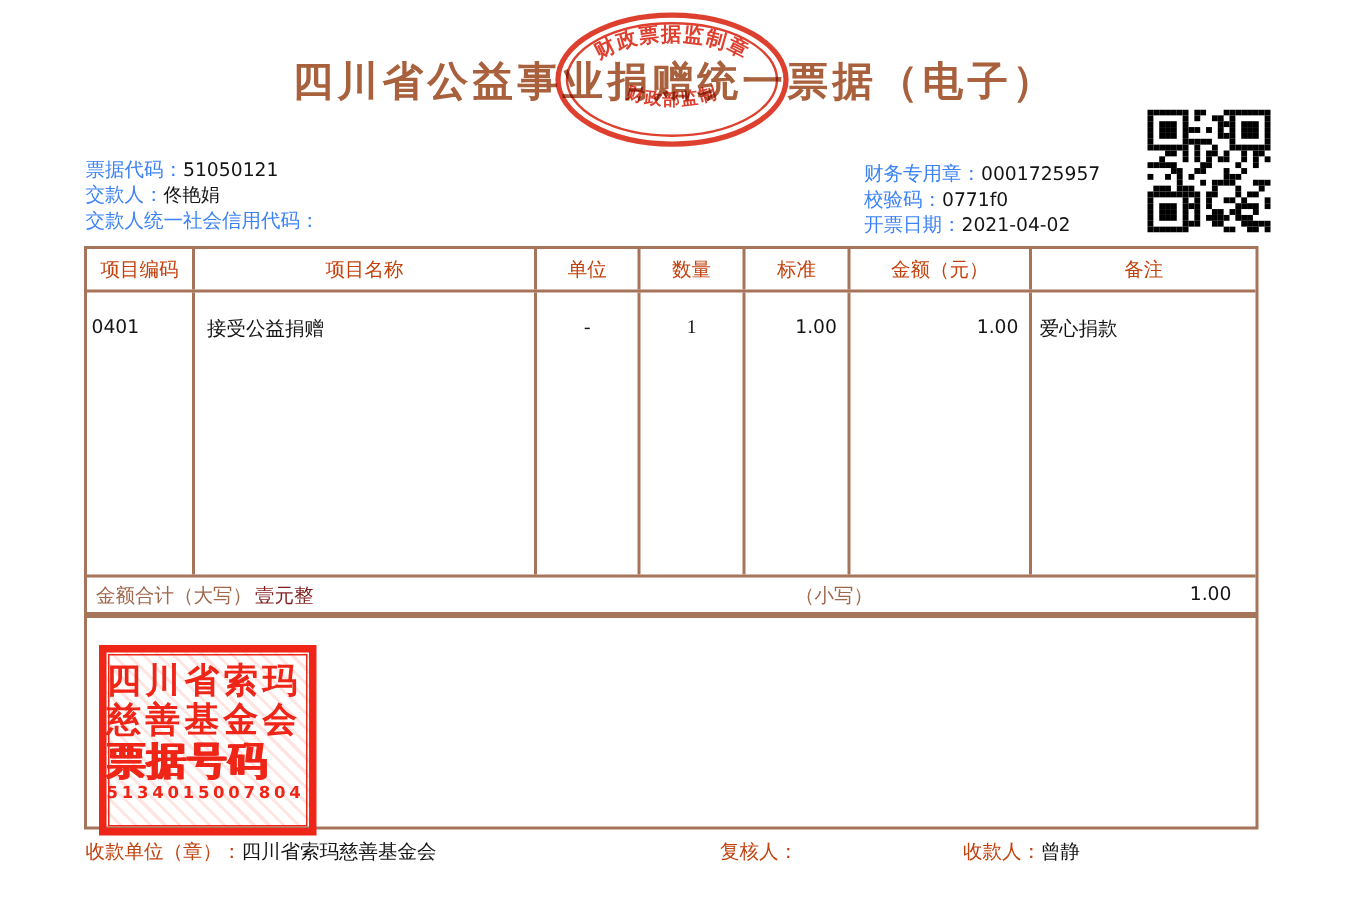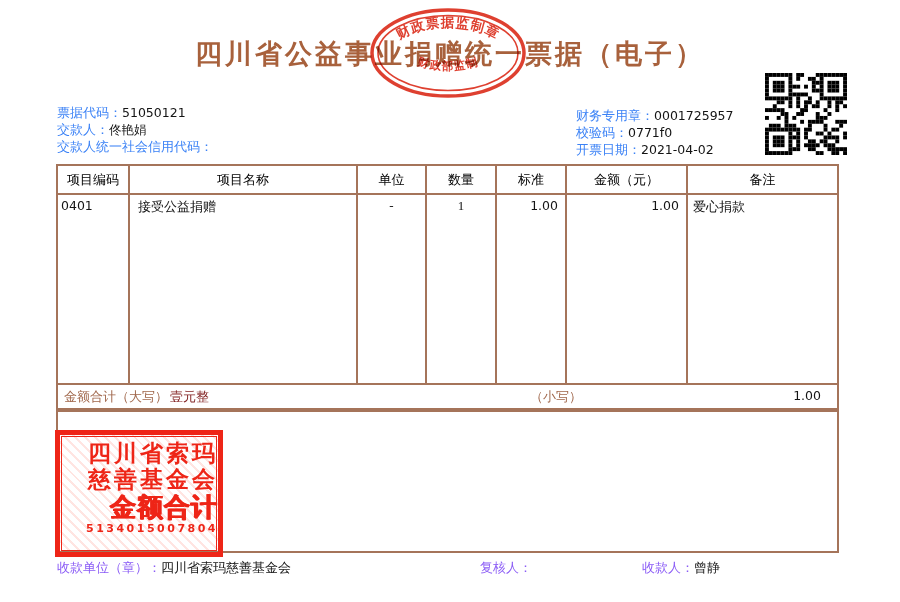--- a/index.html
+++ b/index.html
@@ -24,53 +24,53 @@
   
   .qr{position:absolute;left:764px;top:73px;width:84px;height:82px;}
 
   
   .grid{position:absolute;left:56px;top:164px;width:783px;box-sizing:border-box;
         border:2px solid #a5745a;background:#fff;}
   .row{display:grid;grid-template-columns:72px 228px 69px 70px 70px 121px auto;}
   .cell{box-sizing:border-box;border-right:2px solid #a5745a;overflow:hidden;}
   .cell:last-child{border-right:none;}
   .thead{border-bottom:2px solid #a5745a;}
-  .thead .cell{color:#000000;font-size:13px;text-align:center;padding:5px 2px 4px;}
+  .thead .cell{color:#c2410c;font-size:13px;text-align:center;padding:5px 2px 4px;}
   .tbody{height:188px;}
-  .tbody .cell{font-size:13px;padding:3px 5px;height:100%;}
+  .tbody .cell{font-size:13px;padding:15px 5px;height:100%;}
   .tbody .c1{padding-left:3px;font-family:"DejaVu Sans","Liberation Sans",sans-serif;font-size:12.5px;}
   .tbody .c2{padding-left:8px;}
   .tbody .c3,.tbody .c4{text-align:center;}
   .tbody .c5,.tbody .c6{text-align:right;padding-right:7px;font-family:"DejaVu Sans","Liberation Sans",sans-serif;font-size:12.5px;}
   .total{border-top:2px solid #a5745a;height:23px;position:relative;font-size:13px;}
   .t-label{position:absolute;left:6px;top:3px;color:#a0674b;}
   .t-words{position:absolute;left:112px;top:3px;color:#7f1d1d;}
   .t-small{position:absolute;left:472px;top:3px;color:#a0674b;}
   .t-fig{position:absolute;right:16px;top:3px;color:#141414;font-family:"DejaVu Sans","Liberation Sans",sans-serif;font-size:12.5px;}
 
   
   .stampbox{position:absolute;left:56px;top:410px;width:783px;height:143px;
             box-sizing:border-box;border:2px solid #a5745a;}
 
   
-  .sqstamp{position:absolute;left:55px;top:430px;width:168px;height:127px;
-           box-sizing:border-box;border:5px solid #ee2517;color:#ee2517;text-align:right;
+  .sqstamp{position:absolute;left:66px;top:430px;width:145px;height:127px;
+           box-sizing:border-box;border:5px solid #ee2517;color:#ee2517;text-align:left;
            background:repeating-linear-gradient(45deg,rgba(255,90,70,.16) 0 2px,rgba(255,255,255,0) 2px 7px);
            z-index:5;}
   .sq-inner{position:absolute;inset:1px;border:1px solid #ee2517;}
   .sq-line1,.sq-line2{position:relative;font-size:23px;font-weight:bold;letter-spacing:3px;line-height:26px;}
   .sq-line1{margin-top:6px;}
   .sq-line3{position:relative;font-size:26px;font-weight:900;letter-spacing:1px;line-height:29px;
             text-shadow:.8px 0 currentColor,-.8px 0 currentColor;}
   .sq-num{position:relative;font-size:11px;font-weight:bold;letter-spacing:2.5px;line-height:14px;
           font-family:"DejaVu Sans","Liberation Sans",sans-serif;}
 
   
   .footer-item{position:absolute;top:559px;font-size:13px;white-space:nowrap;}
-  .footer-item .lbl{color:#8b5cf6;}
+  .footer-item .lbl{color:#c2410c;}
   .footer-item .val{color:#141414;}
   .f1{left:57px;} .f2{left:480px;} .f3{left:642px;}
 </style>
 </head>
 <body>
 
 <div class="page">
 
   <div class="title">四川省公益事业捐赠统一票据（电子）</div>
 
@@ -355,21 +355,21 @@
       <span class="t-fig">1.00</span>
     </div>
   </div>
 
   <div class="stampbox"></div>
 
   <div class="sqstamp">
     <div class="sq-inner"></div>
     <div class="sq-line1">四川省索玛</div>
     <div class="sq-line2">慈善基金会</div>
-    <div class="sq-line3">金额合计</div>
+    <div class="sq-line3">票据号码</div>
     <div class="sq-num">5134015007804</div>
   </div>
 
   <div class="footer-item f1">
     <span class="lbl">收款单位（章）：</span><span class="val">四川省索玛慈善基金会</span>
   </div>
   <div class="footer-item f2">
     <span class="lbl">复核人：</span><span class="val"></span>
   </div>
   <div class="footer-item f3">

